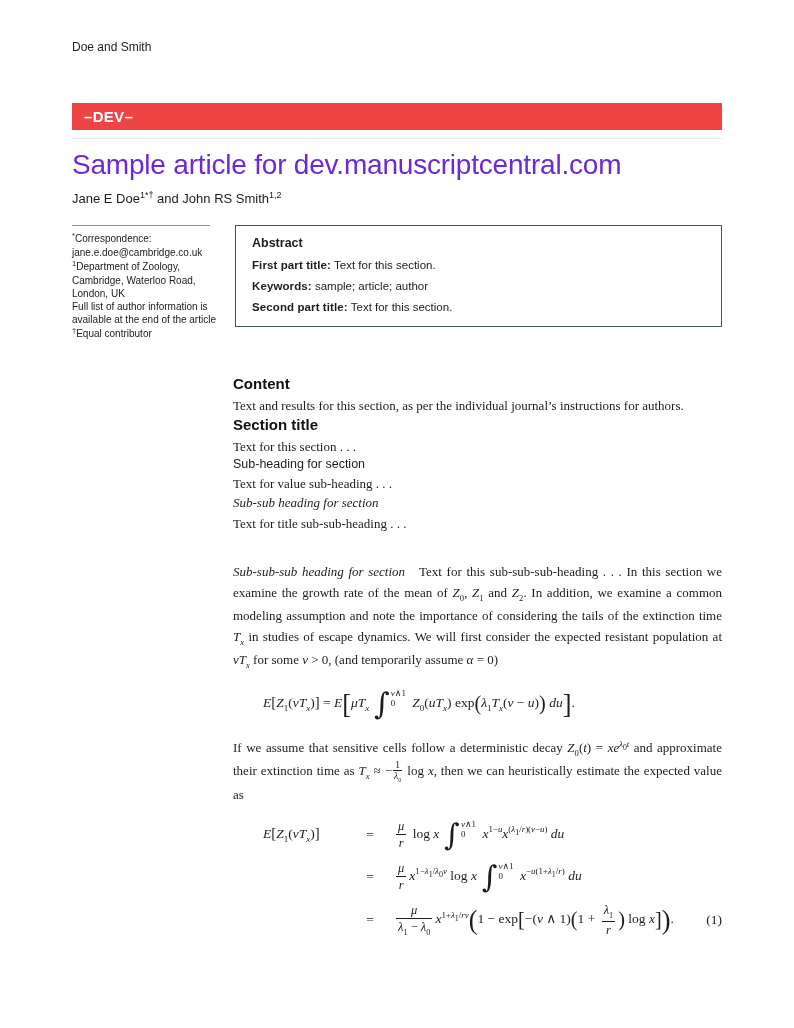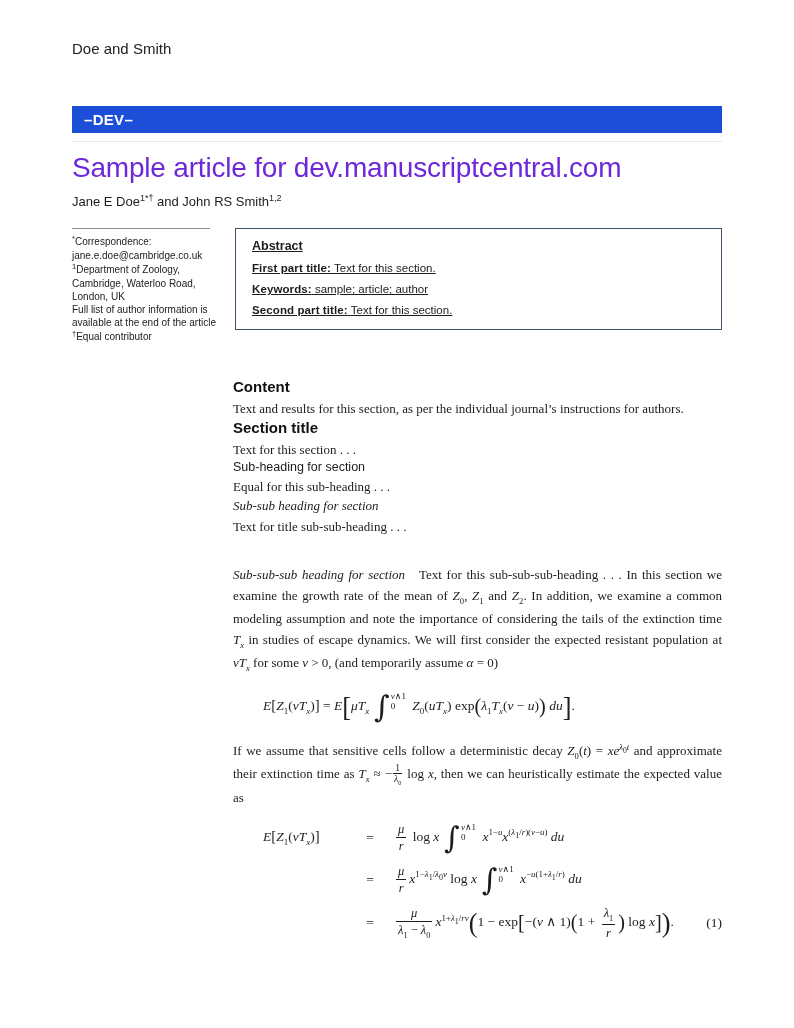--- a/index.html
+++ b/index.html
@@ -1,32 +1,32 @@
 <!DOCTYPE html>
 <html><head>
 <meta charset="utf-8">
 <style>
   html,body{margin:0;padding:0;background:#ffffff;}
   .page{
     width:794px;min-height:1028px;box-sizing:border-box;
     padding:40px 72px 30px 72px;background:#fff;color:#1c1c1c;
     font-family:"Liberation Serif", serif;position:relative;
   }
-  .running-head{font-family:"Liberation Sans",sans-serif;font-size:15px;color:#222;}
-  .banner{margin-top:49px;height:27px;background:#1d4ed8;display:flex;align-items:center;}
+  .running-head{font-family:"Liberation Sans",sans-serif;font-size:12px;color:#222;}
+  .banner{margin-top:49px;height:27px;background:#ef4444;display:flex;align-items:center;}
   .banner-label{color:#fff;font-family:"Liberation Sans",sans-serif;font-weight:bold;font-size:15px;padding-left:12px;letter-spacing:0.3px;}
   .banner-rule{border-top:1px solid #e4e9ef;margin-top:8px;}
   .title{font-family:"Liberation Sans",sans-serif;font-weight:400;font-size:28px;color:#6d28d9;margin:10px 0 0 0;letter-spacing:-0.2px;}
   .authors{font-family:"Liberation Sans",sans-serif;font-size:13px;margin-top:9px;color:#1c1c1c;}
   .authors sup{font-size:9px;}
   .meta-row{display:flex;margin-top:19px;align-items:flex-start;}
   .margin-notes{width:151px;flex:none;padding-right:12px;font-family:"Liberation Sans",sans-serif;font-size:10px;line-height:1.32;color:#222;}
   .notes-rule{border-top:1px solid #8f8f8f;width:138px;margin:0 0 5px 0;}
   .margin-notes sup{font-size:7.5px;}
-  .abstract-box{flex:1;border:1.5px solid #41536a;padding:10px 16px 13px 16px;box-sizing:border-box;text-decoration:underline;}
+  .abstract-box{flex:1;border:1.5px solid #41536a;padding:10px 16px 13px 16px;box-sizing:border-box;}
   .abstract-heading{font-family:"Liberation Sans",sans-serif;font-weight:bold;font-size:12.5px;}
   .abstract-item{font-family:"Liberation Sans",sans-serif;font-size:11.5px;margin-top:9px;}
   .abstract-item b{letter-spacing:0.1px;}
   .body-col{margin-left:161px;width:489px;margin-top:34px;}
   h2.sec{font-family:"Liberation Sans",sans-serif;font-weight:bold;font-size:15px;margin:0 0 3px 0;color:#111;}
   .para{font-size:13px;line-height:1.64;text-align:justify;margin:0;color:#1c1c1c;}
   .para-left{font-size:13px;line-height:1.64;margin:0;color:#1c1c1c;}
   .gap22{margin-top:22px;} .gap29{margin-top:29px;} .gap27{margin-top:27px;}
   .sub-heading{font-family:"Liberation Sans",sans-serif;font-weight:400;font-size:12.5px;margin:0 0 2px 0;color:#1c1c1c;}
   .subsub-heading{font-style:italic;font-size:13px;margin:0 0 2px 0;font-weight:400;color:#1c1c1c;}
@@ -97,21 +97,21 @@
 
   <main class="body-col">
 
     <h2 class="sec">Content</h2>
     <p class="para">Text and results for this section, as per the individual journal’s instructions for authors.</p>
 
     <h2 class="sec gap22">Section title</h2>
     <p class="para-left">Text for this section . . .</p>
 
     <h3 class="sub-heading gap29">Sub-heading for section</h3>
-    <p class="para-left">Equal for this sub-heading . . .</p>
+    <p class="para-left">Text for value sub-heading . . .</p>
 
     <h4 class="subsub-heading gap27">Sub-sub heading for section</h4>
     <p class="para-left">Text for title sub-sub-heading . . .</p>
 
     <p class="para gap27"><i>Sub-sub-sub heading for section</i>&nbsp;&nbsp;&nbsp;Text for this sub-sub-sub-heading . . . In this section we examine the growth rate of the mean of <i>Z</i><sub>0</sub>, <i>Z</i><sub>1</sub> and <i>Z</i><sub>2</sub>. In addition, we examine a common modeling assumption and note the importance of considering the tails of the extinction time <i>T</i><sub><i>x</i></sub> in studies of escape dynamics. We will first consider the expected resistant population at <i>vT</i><sub><i>x</i></sub> for some <i>v</i> &gt; 0, (and temporarily assume <i>α</i> = 0)</p>
 
     <div class="math disp"><i>E</i><span class="b1">[</span><i>Z</i><sub>1</sub>(<i>vT</i><sub><i>x</i></sub>)<span class="b1">]</span> = <i>E</i><span class="b3">[</span><i>μT</i><sub><i>x</i></sub><span class="intw">
           <span class="int">∫</span>
           <span class="lims">
             <span class="ul"><i>v</i>∧1</span>

